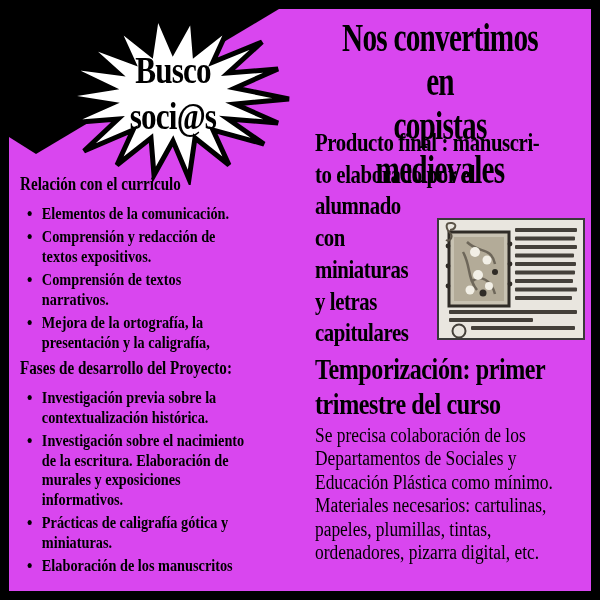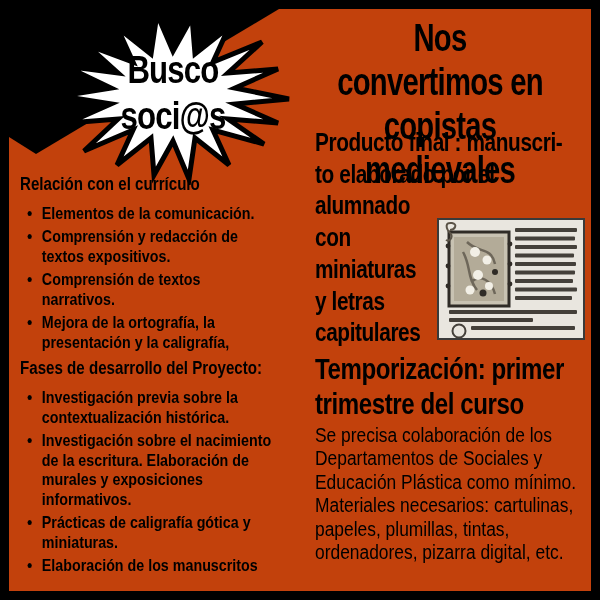--- a/index.html
+++ b/index.html
@@ -1,23 +1,23 @@
 <!DOCTYPE html>
 <html><head>
 <meta charset="utf-8">
 <style>
   html,body{margin:0;padding:0;background:#888;}
   .poster{
     position:relative;
     width:600px;height:600px;
     box-sizing:border-box;
-    background:#c2410c;
+    background:#d946ef;
     border:9px solid #000;
     overflow:hidden;
-    font-family:Liberation Sans, sans-serif;
+    font-family:Liberation Serif, serif;
     color:#000;
   }
   .abs{position:absolute;}
   .pre{white-space:pre-line;}
 
   
   .corner{left:0;top:0;width:300px;height:170px;}
 
   
   .star-svg{left:0;top:0;width:328px;height:176px;}

